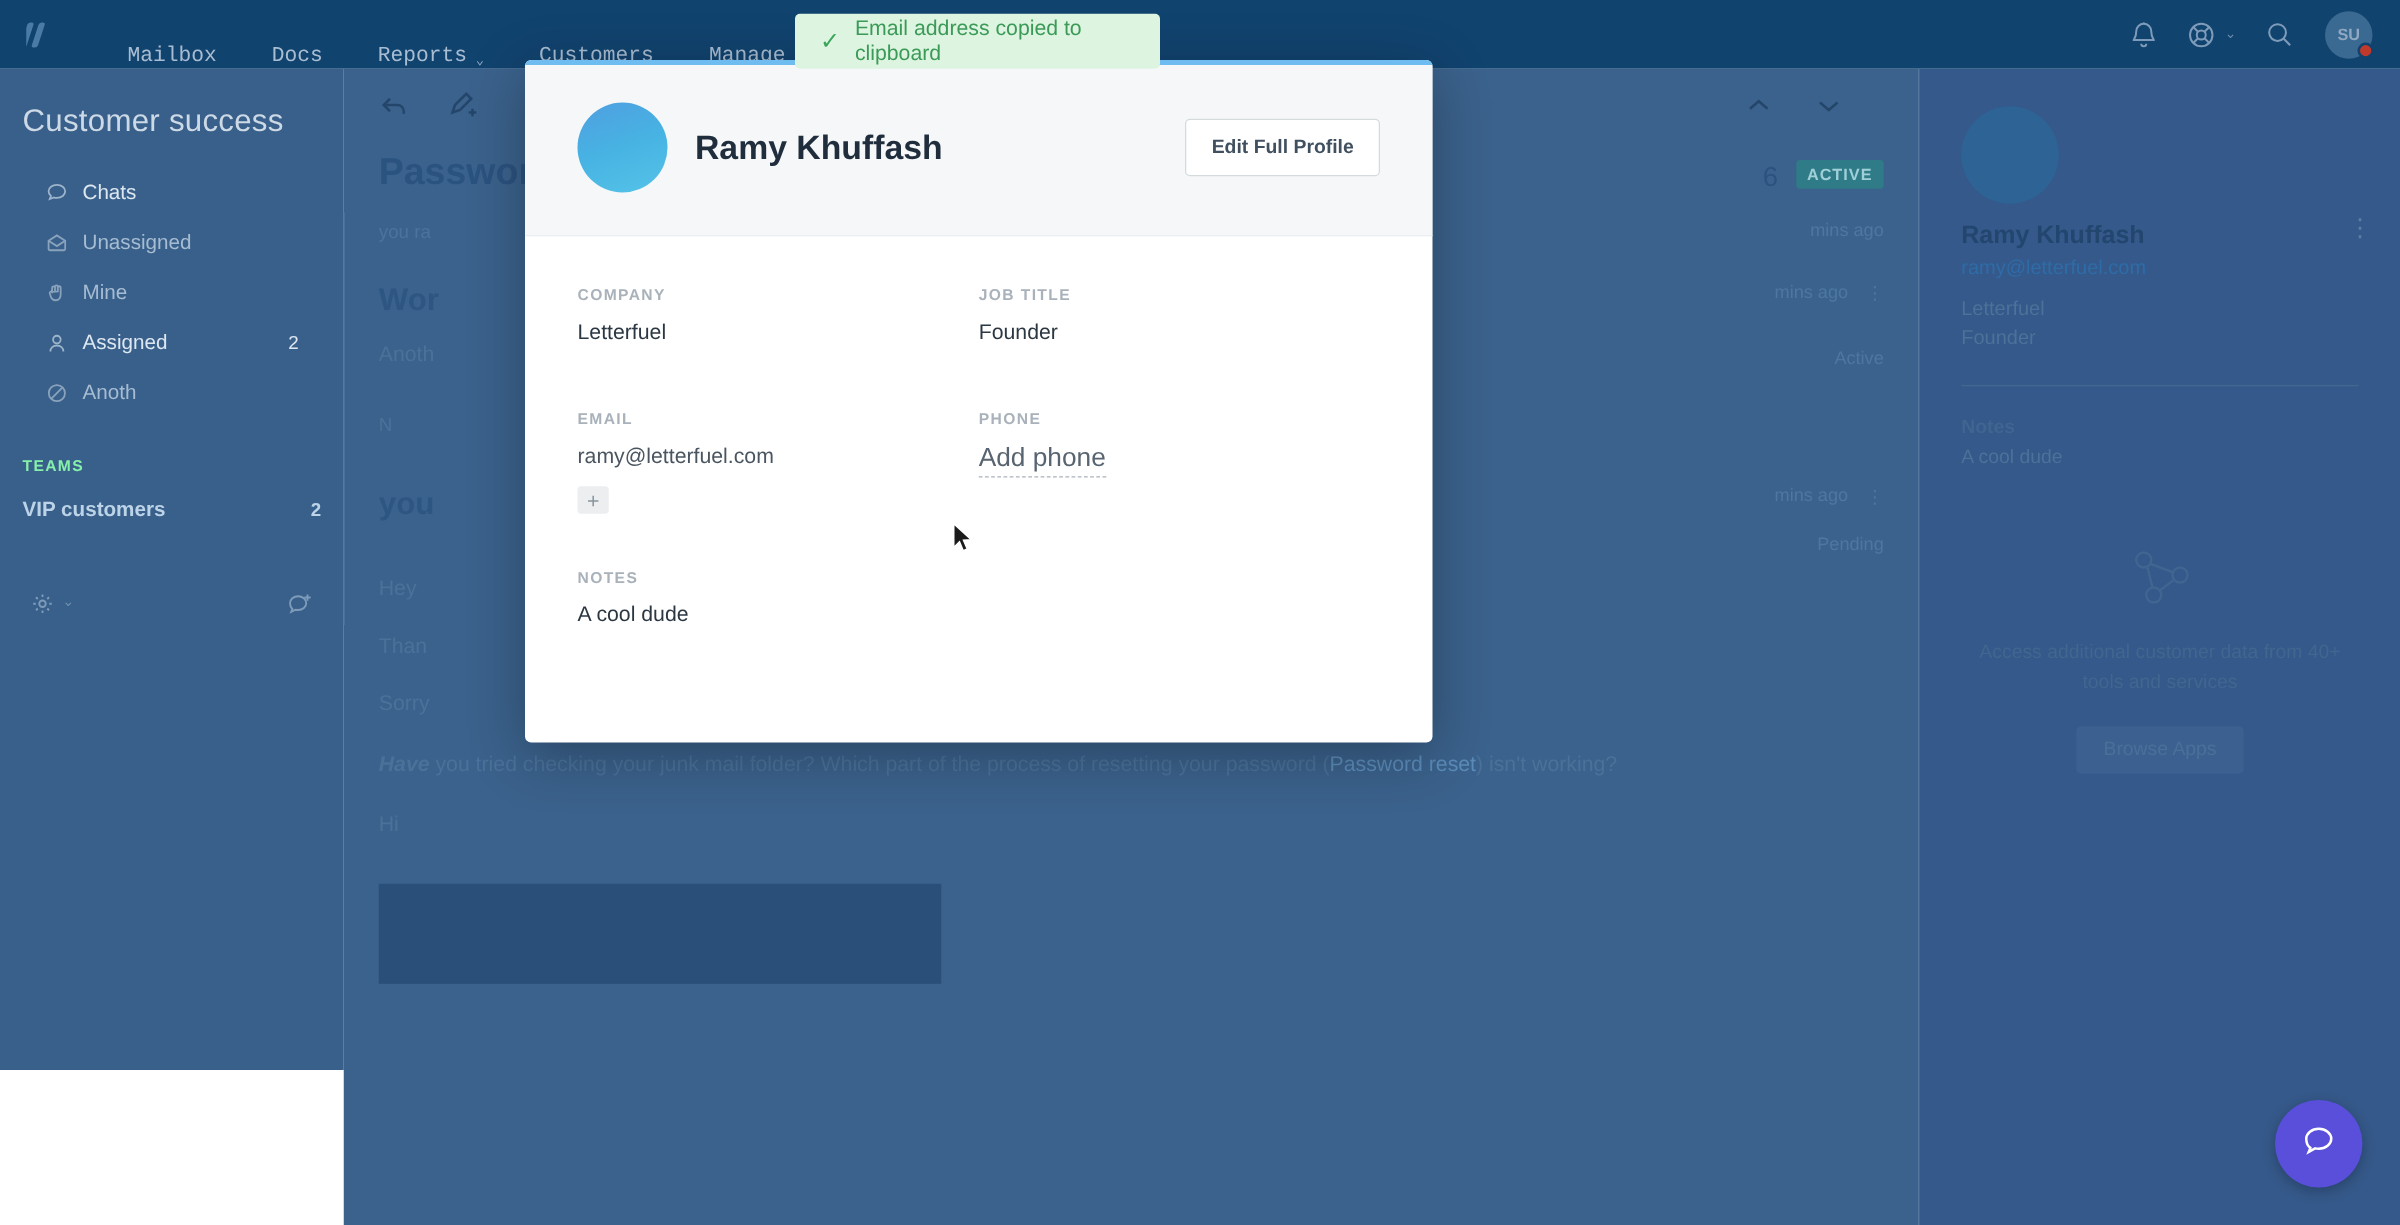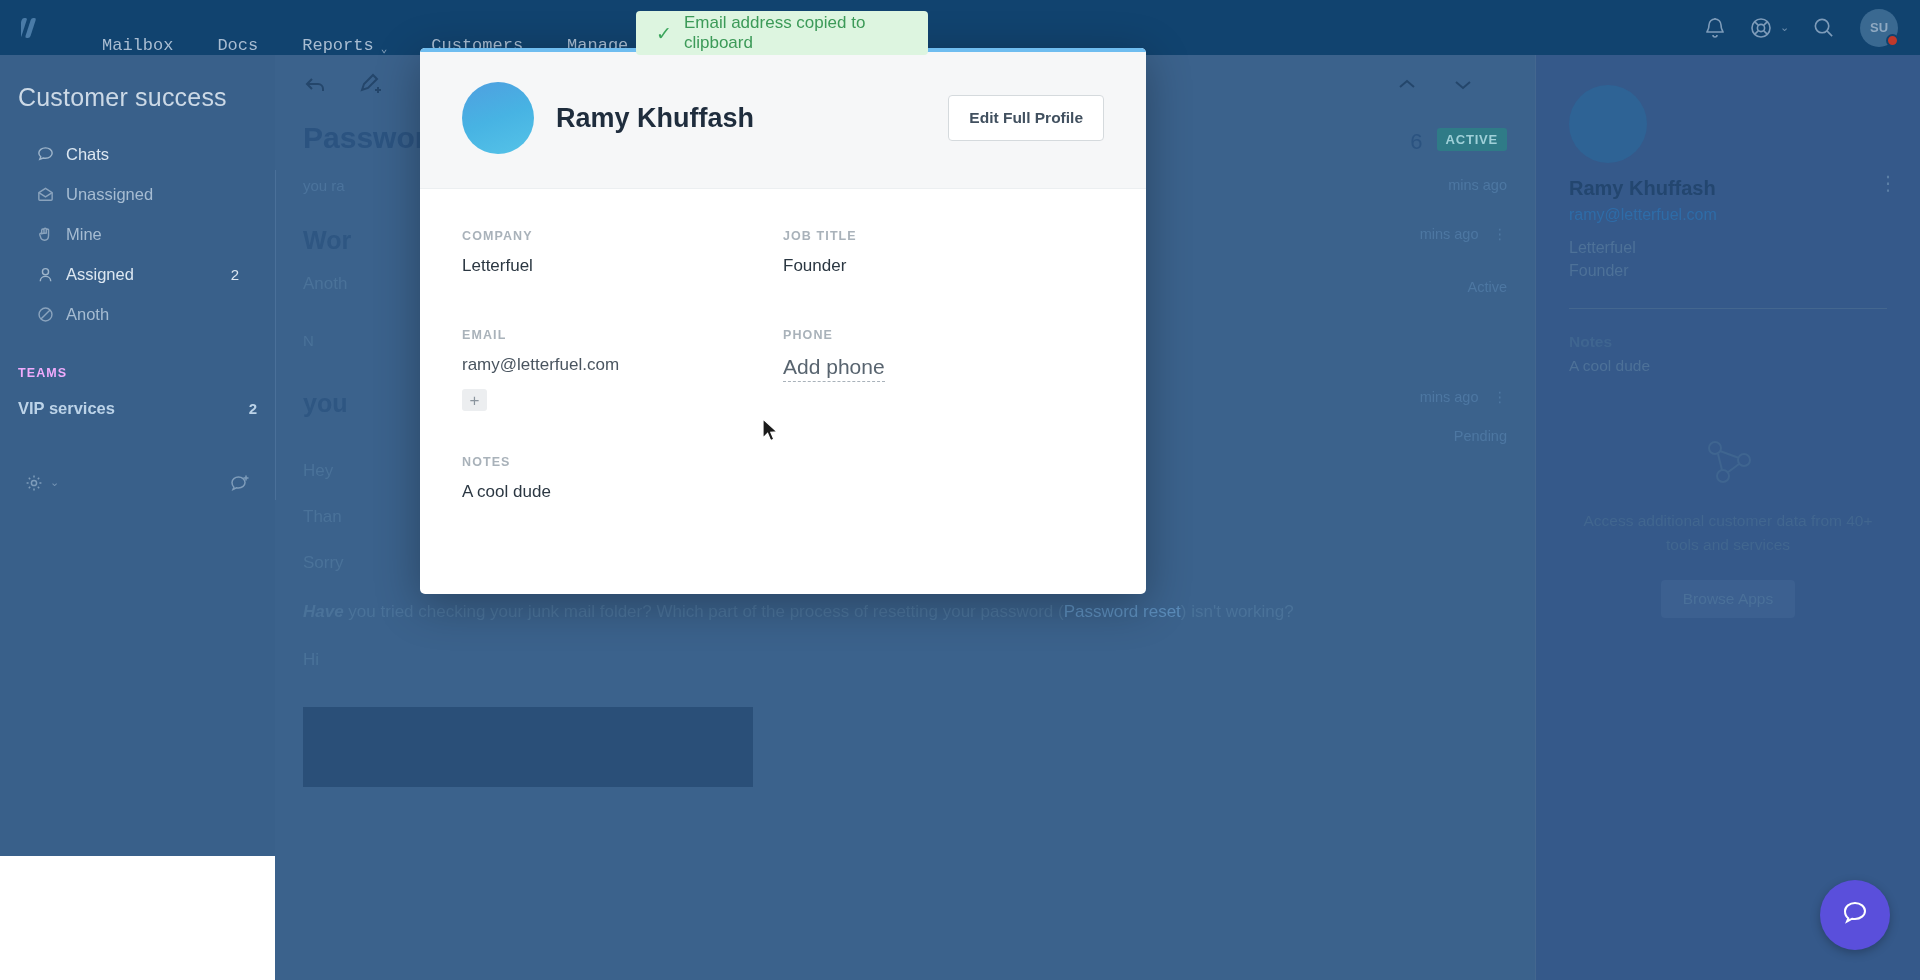--- a/index.html
+++ b/index.html
@@ -47,21 +47,21 @@
     color: #ccd9e6; font-size: 25px; padding: 28px 0 22px 18px; letter-spacing: .2px;
   }
   .side-item {
     display: flex; align-items: center; height: 40px; padding: 0 36px;
     color: #a6bcd2; font-size: 16.5px; cursor: pointer;
   }
   .side-item.active { color: #dce7f1; }
   .side-ico { width: 30px; display: flex; align-items: center; color: #9db4ca; }
   .side-count { margin-left: auto; font-size: 15px; }
   .side-section {
-    color: #f0abfc; font-size: 12.5px; letter-spacing: 1.1px;
+    color: #86efac; font-size: 12.5px; letter-spacing: 1.1px;
     padding: 32px 0 10px 18px; font-weight: bold;
   }
   .side-team {
     display: flex; align-items: center; height: 36px; padding: 0 18px;
     color: #bcd3e8; font-size: 16.5px; font-weight: bold; cursor: pointer;
   }
   .side-team .side-count { font-weight: bold; }
   .sidebar-footer {
     position: absolute; top: 400px; left: 0; width: 275px; height: 55px;
     display: flex; align-items: center; padding: 0 24px;
@@ -292,21 +292,21 @@
               <path d="M5.2 14.8L14.8 5.2"></path>
           </svg>
         </span>
         <span>Anoth</span>
         <span class="side-count"></span>
       </div>
 
       <div class="side-section">TEAMS</div>
 
       <div class="side-team">
-        <span>VIP services</span>
+        <span>VIP customers</span>
         <span class="side-count">2</span>
       </div>
 
       <div class="sidebar-footer">
         <span class="sb-f-icon">
           <svg width="20" height="20" viewBox="0 0 20 20" fill="none" stroke="#7e9cba" stroke-width="1.5">
             <circle cx="10" cy="10" r="2.6"></circle>
             <path d="M10 2.6v2M10 15.4v2M2.6 10h2M15.4 10h2M4.8 4.8l1.4 1.4M13.8 13.8l1.4 1.4M15.2 4.8l-1.4 1.4M6.2 13.8l-1.4 1.4"></path>
           </svg>
         </span>

